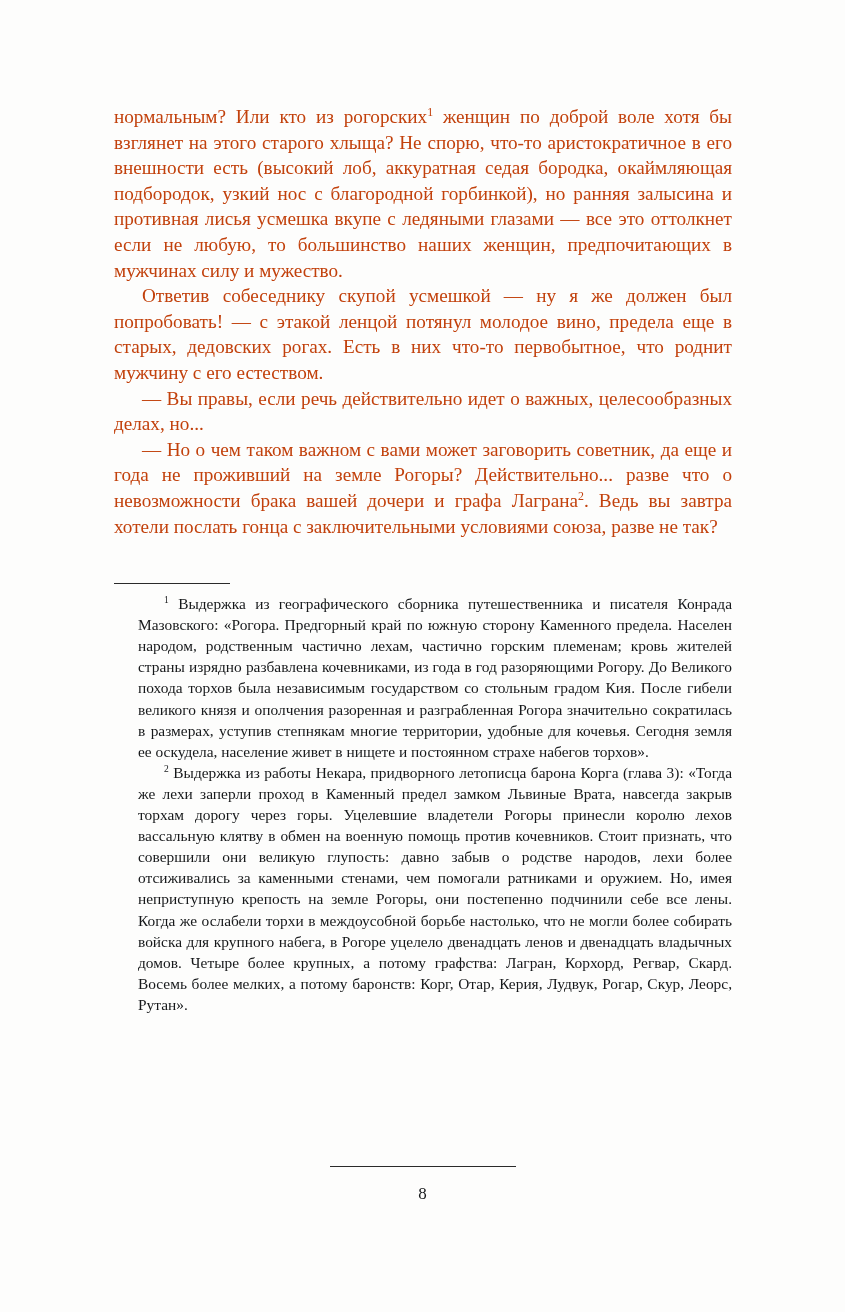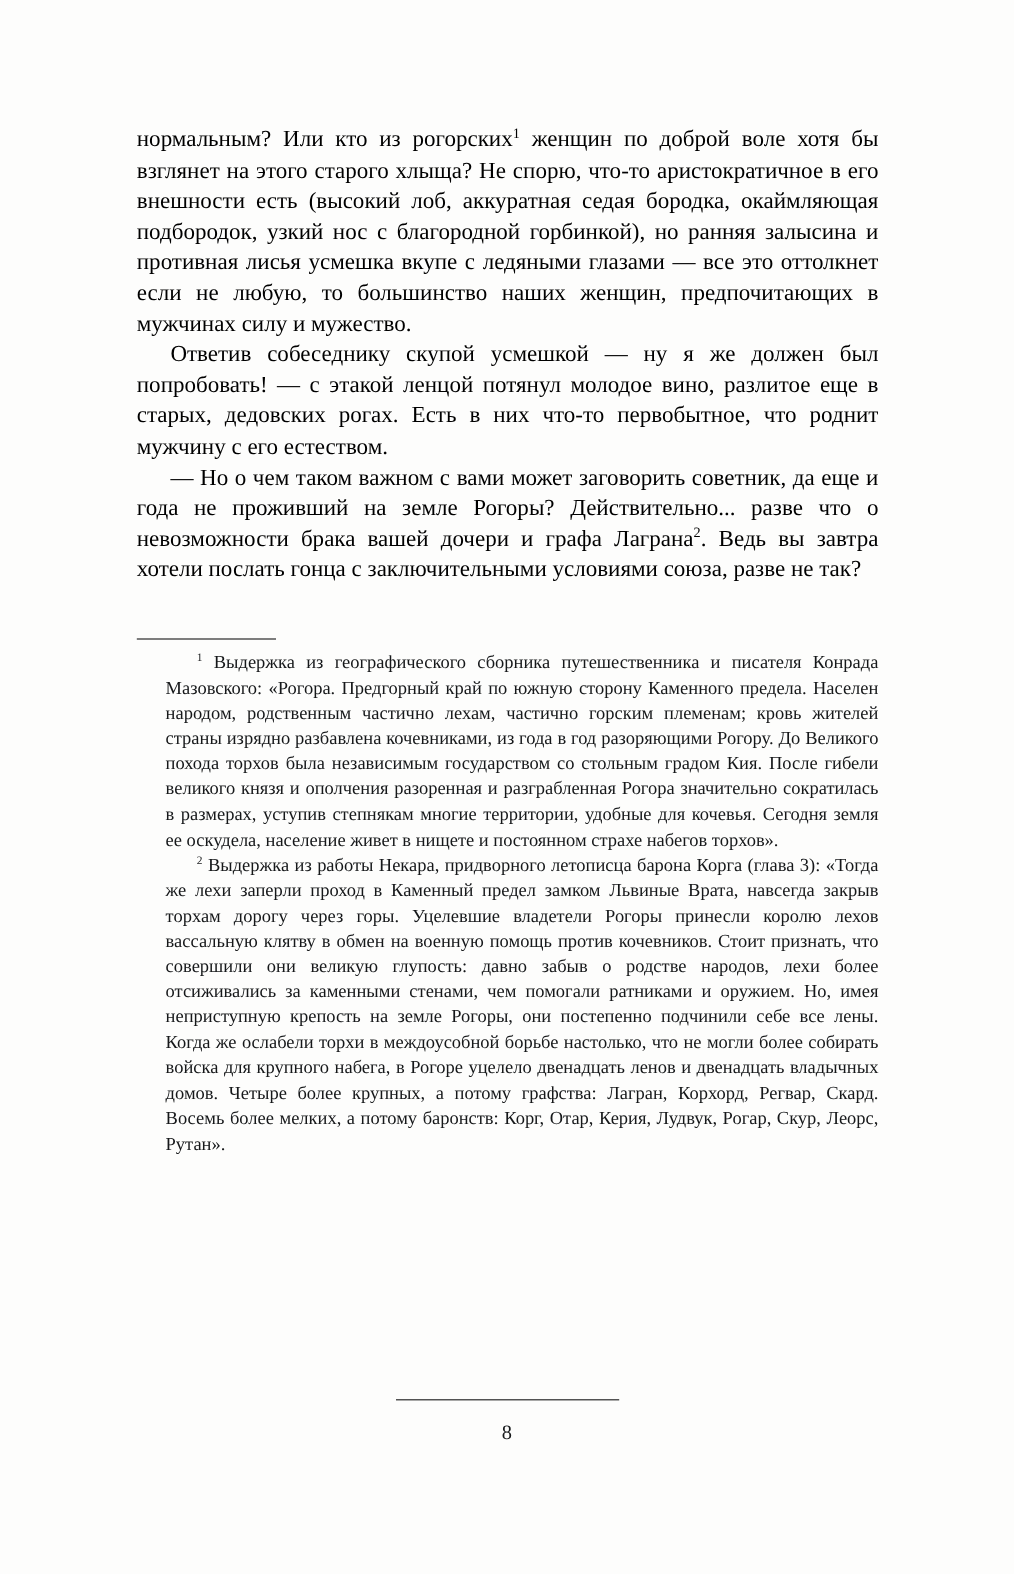--- a/index.html
+++ b/index.html
@@ -27,21 +27,21 @@
     left: 114px;
     top: 104px;
     width: 618px;
   }
   .body-text {
     font-size: 19.2px;
     line-height: 25.6px;
     text-align: justify;
     text-justify: inter-word;
     hyphens: manual;
-    color: #000000;
+    color: #c2410c;
   }
   .body-text p {
     margin: 0;
   }
   .body-text p.indent {
     text-indent: 28px;
   }
   sup {
     font-size: 0.62em;
     vertical-align: super;
@@ -88,22 +88,23 @@
 <body>
 
 <div class="page">
 
   <div class="content">
 
     <div class="body-text">
 
       <p><span>нормальным? Или кто из рогорских</span><sup>1</sup><span> женщин по доброй воле хотя бы взглянет на этого старого хлыща? Не спорю, что-то аристократичное в его внешности есть (высокий лоб, аккуратная седая бородка, окаймляющая подбородок, узкий нос с благородной горбинкой), но ранняя залысина и противная лисья усмешка вкупе с ледяными глазами — все это оттолкнет если не любую, то большинство наших женщин, предпочитающих в мужчинах силу и мужество.</span></p>
 
-      <p class="indent"><span>Ответив собеседнику скупой усмешкой — ну я же должен был попробовать! — с этакой ленцой потянул молодое вино, разлитое еще в старых, дедовских рогах. Есть в них что-то первобытное, что роднит мужчину с его естеством.</span></p>
+      <p class="indent"><span>Ответив собеседнику скупой усмешкой — ну я же должен был попробовать! — с этакой ленцой потянул молодое вино, предела еще в старых, дедовских рогах. Есть в них что-то первобытное, что роднит мужчину с его естеством.</span></p>
 
+      <p class="indent"><span>— Вы правы, если речь действительно идет о важных, целесообразных делах, но...</span></p>
 
       <p class="indent"><span>— Но о чем таком важном с вами может заговорить советник, да еще и года не проживший на земле Рогоры? Действительно... разве что о невозможности брака вашей дочери и графа Лаграна</span><sup>2</sup><span>. Ведь вы завтра хотели послать гонца с заключительными условиями союза, разве не так?</span></p>
 
     </div>
 
     <div class="footnote-sep"></div>
 
     <div class="footnotes">
       <p><sup>1</sup><span> Выдержка из географического сборника путешественника и писателя Конрада Мазовского: «Рогора. Предгорный край по южную сторону Каменного предела. Населен народом, родственным частично лехам, частично горским племенам; кровь жителей страны изрядно разбавлена кочевниками, из года в год разоряющими Рогору. До Великого похода торхов была независимым государством со стольным градом Кия. После гибели великого князя и ополчения разоренная и разграбленная Рогора значительно сократилась в размерах, уступив степнякам многие территории, удобные для кочевья. Сегодня земля ее оскудела, население живет в нищете и постоянном страхе набегов торхов».</span></p>
       <p><sup>2</sup><span> Выдержка из работы Некара, придворного летописца барона Корга (глава 3): «Тогда же лехи заперли проход в Каменный предел замком Львиные Врата, навсегда закрыв торхам дорогу через горы. Уцелевшие владетели Рогоры принесли королю лехов вассальную клятву в обмен на военную помощь против кочевников. Стоит признать, что совершили они великую глупость: давно забыв о родстве народов, лехи более отсиживались за каменными стенами, чем помогали ратниками и оружием. Но, имея неприступную крепость на земле Рогоры, они постепенно подчинили себе все лены. Когда же ослабели торхи в междоусобной борьбе настолько, что не могли более собирать войска для крупного набега, в Рогоре уцелело двенадцать ленов и двенадцать владычных домов. Четыре более крупных, а потому графства: Лагран, Корхорд, Регвар, Скард. Восемь более мелких, а потому баронств: Корг, Отар, Керия, Лудвук, Рогар, Скур, Леорс, Рутан».</span></p>

